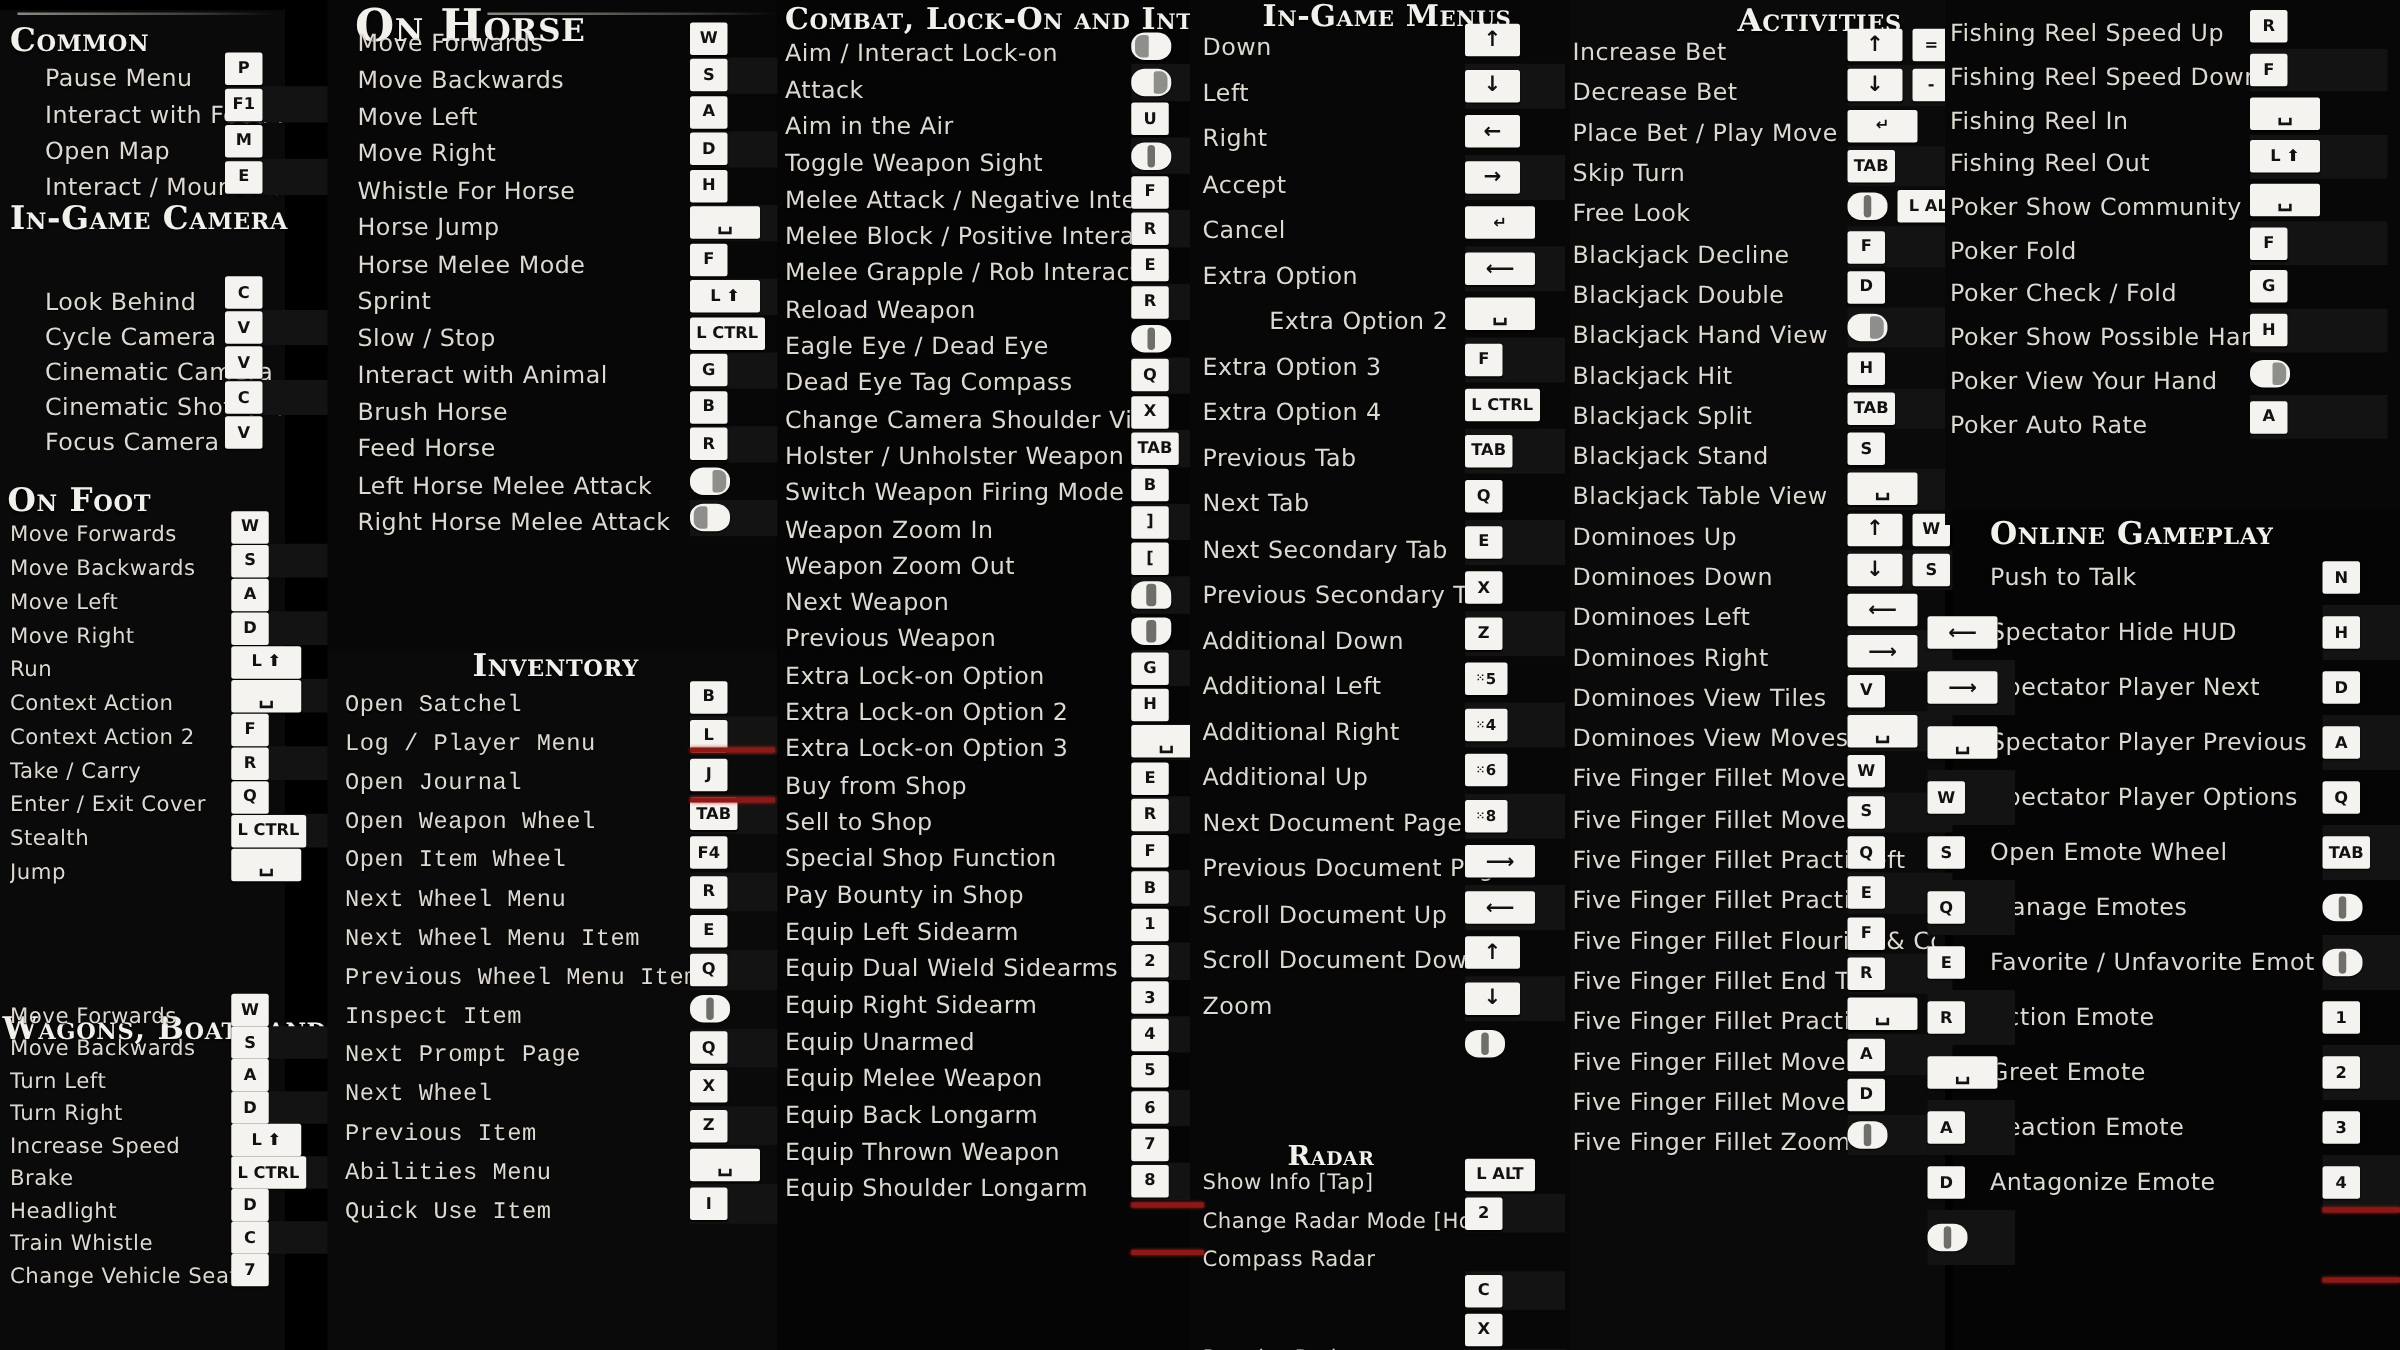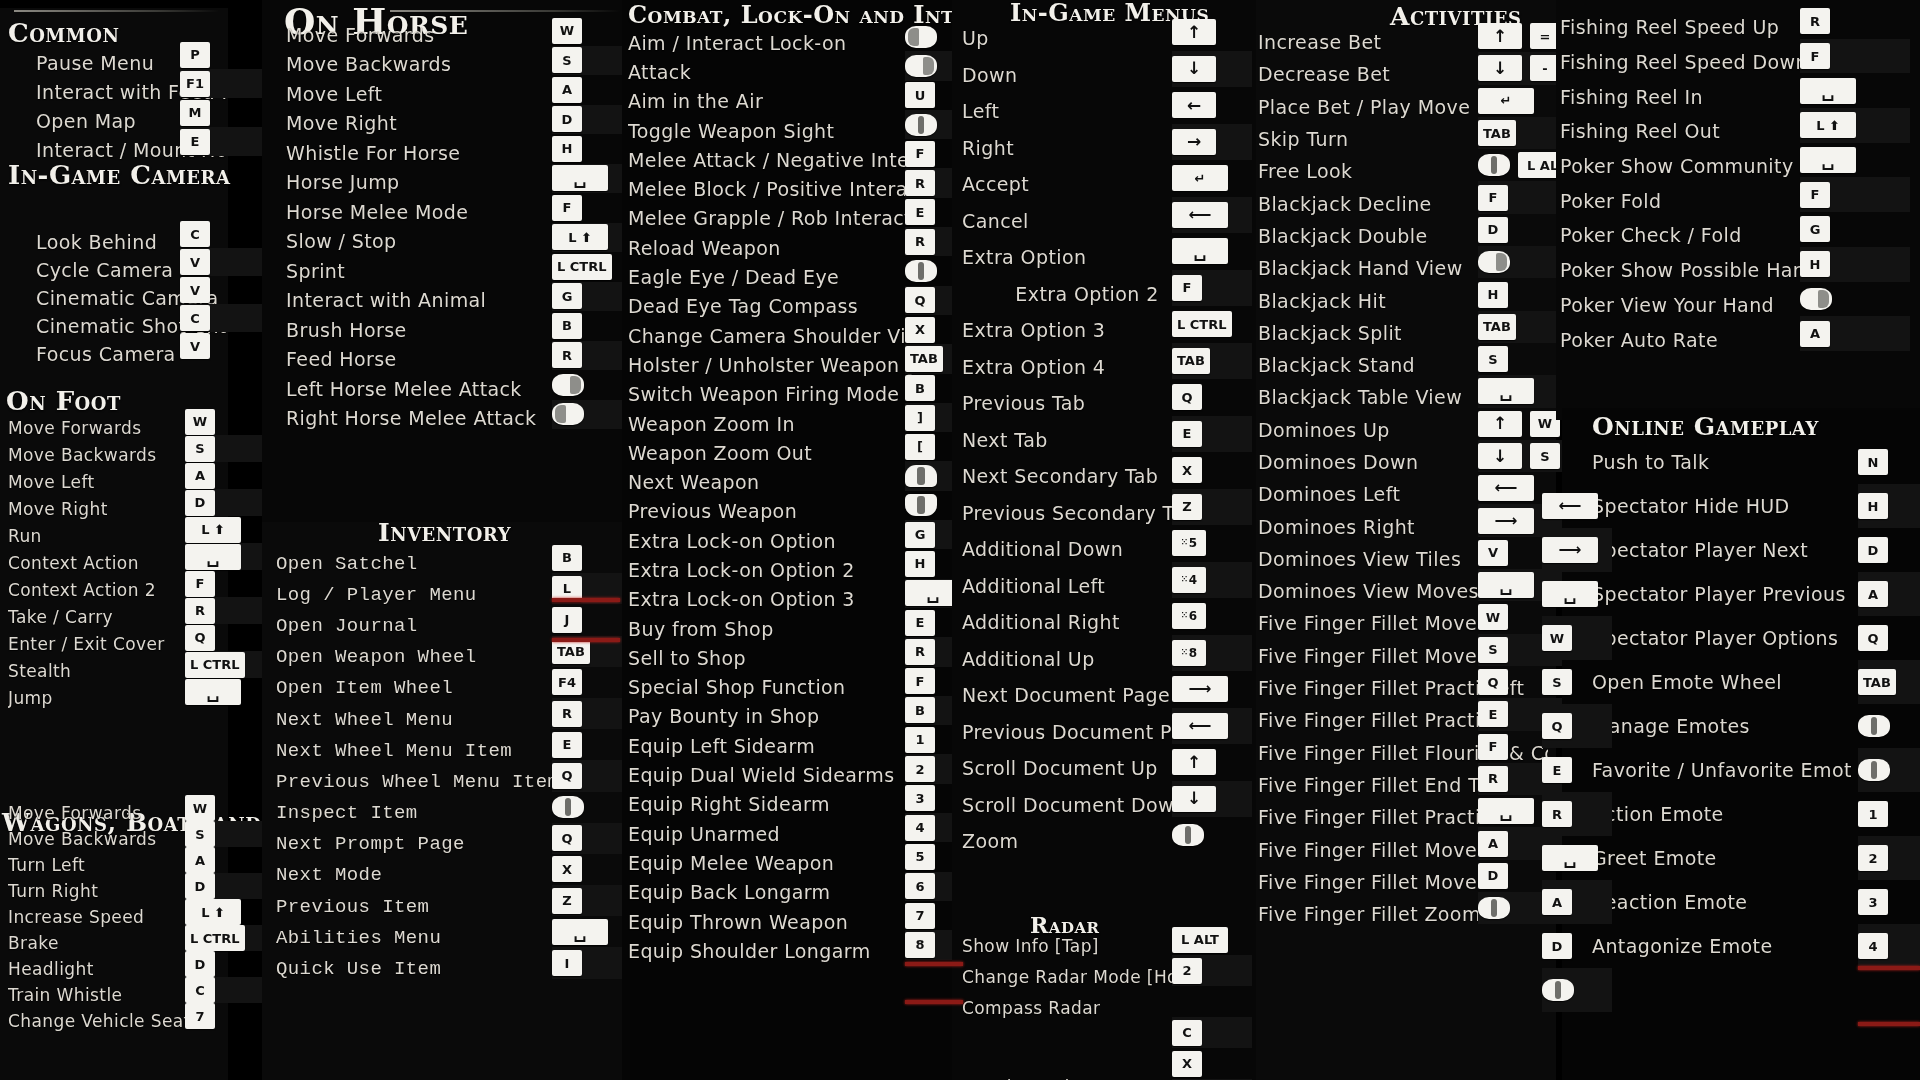--- a/index.html
+++ b/index.html
@@ -298,24 +298,24 @@
     <div class="row" style="height: 29.5px;">
       <div class="act">Whistle For Horse</div>
     </div>
     <div class="row" style="height: 29.5px;">
       <div class="act">Horse Jump</div>
     </div>
     <div class="row" style="height: 29.5px;">
       <div class="act">Horse Melee Mode</div>
     </div>
     <div class="row" style="height: 29.5px;">
+      <div class="act">Sprint</div>
+    </div>
+    <div class="row" style="height: 29.5px;">
       <div class="act">Slow / Stop</div>
-    </div>
-    <div class="row" style="height: 29.5px;">
-      <div class="act">Sprint</div>
     </div>
     <div class="row" style="height: 29.5px;">
       <div class="act">Interact with Animal</div>
     </div>
     <div class="row" style="height: 29.5px;">
       <div class="act">Brush Horse</div>
     </div>
     <div class="row" style="height: 29.5px;">
       <div class="act">Feed Horse</div>
     </div>
@@ -402,21 +402,21 @@
     <div class="row" style="height: 31.2px;">
       <div class="act">Previous Wheel Menu Item</div>
     </div>
     <div class="row" style="height: 31.2px;">
       <div class="act">Inspect Item</div>
     </div>
     <div class="row" style="height: 31.2px;">
       <div class="act">Next Prompt Page</div>
     </div>
     <div class="row" style="height: 31.2px;">
-      <div class="act">Next Mode</div>
+      <div class="act">Next Wheel</div>
     </div>
     <div class="row" style="height: 31.2px;">
       <div class="act">Previous Item</div>
     </div>
     <div class="row" style="height: 31.2px;">
       <div class="act">Abilities Menu</div>
     </div>
     <div class="row" style="height: 31.2px;">
       <div class="act">Quick Use Item</div>
     </div>
@@ -677,23 +677,20 @@
       <span class="key">7</span>
     </div>
     <div class="kcell alt" style="height: 29.3px;">
       <span class="key">8</span>
     </div>
   </div>
 
 <div class="panel bg-b" style="left:952px;top:0;width:310px;height:1080px;"></div>
 <div class="sect-title" style="position:absolute;left:1010px;top:-2px;font-size:24px;">In-Game Menus</div>
 <div class="rowlist" id="rows-in-game-menus" style="position:absolute;left:962px;top:20px;width:250px;">
-    <div class="row" style="height: 36.5px;">
-      <div class="act">Up</div>
-    </div>
     <div class="row" style="height: 36.5px;">
       <div class="act">Down</div>
     </div>
     <div class="row" style="height: 36.5px;">
       <div class="act">Left</div>
     </div>
     <div class="row" style="height: 36.5px;">
       <div class="act">Right</div>
     </div>
     <div class="row" style="height: 36.5px;">

